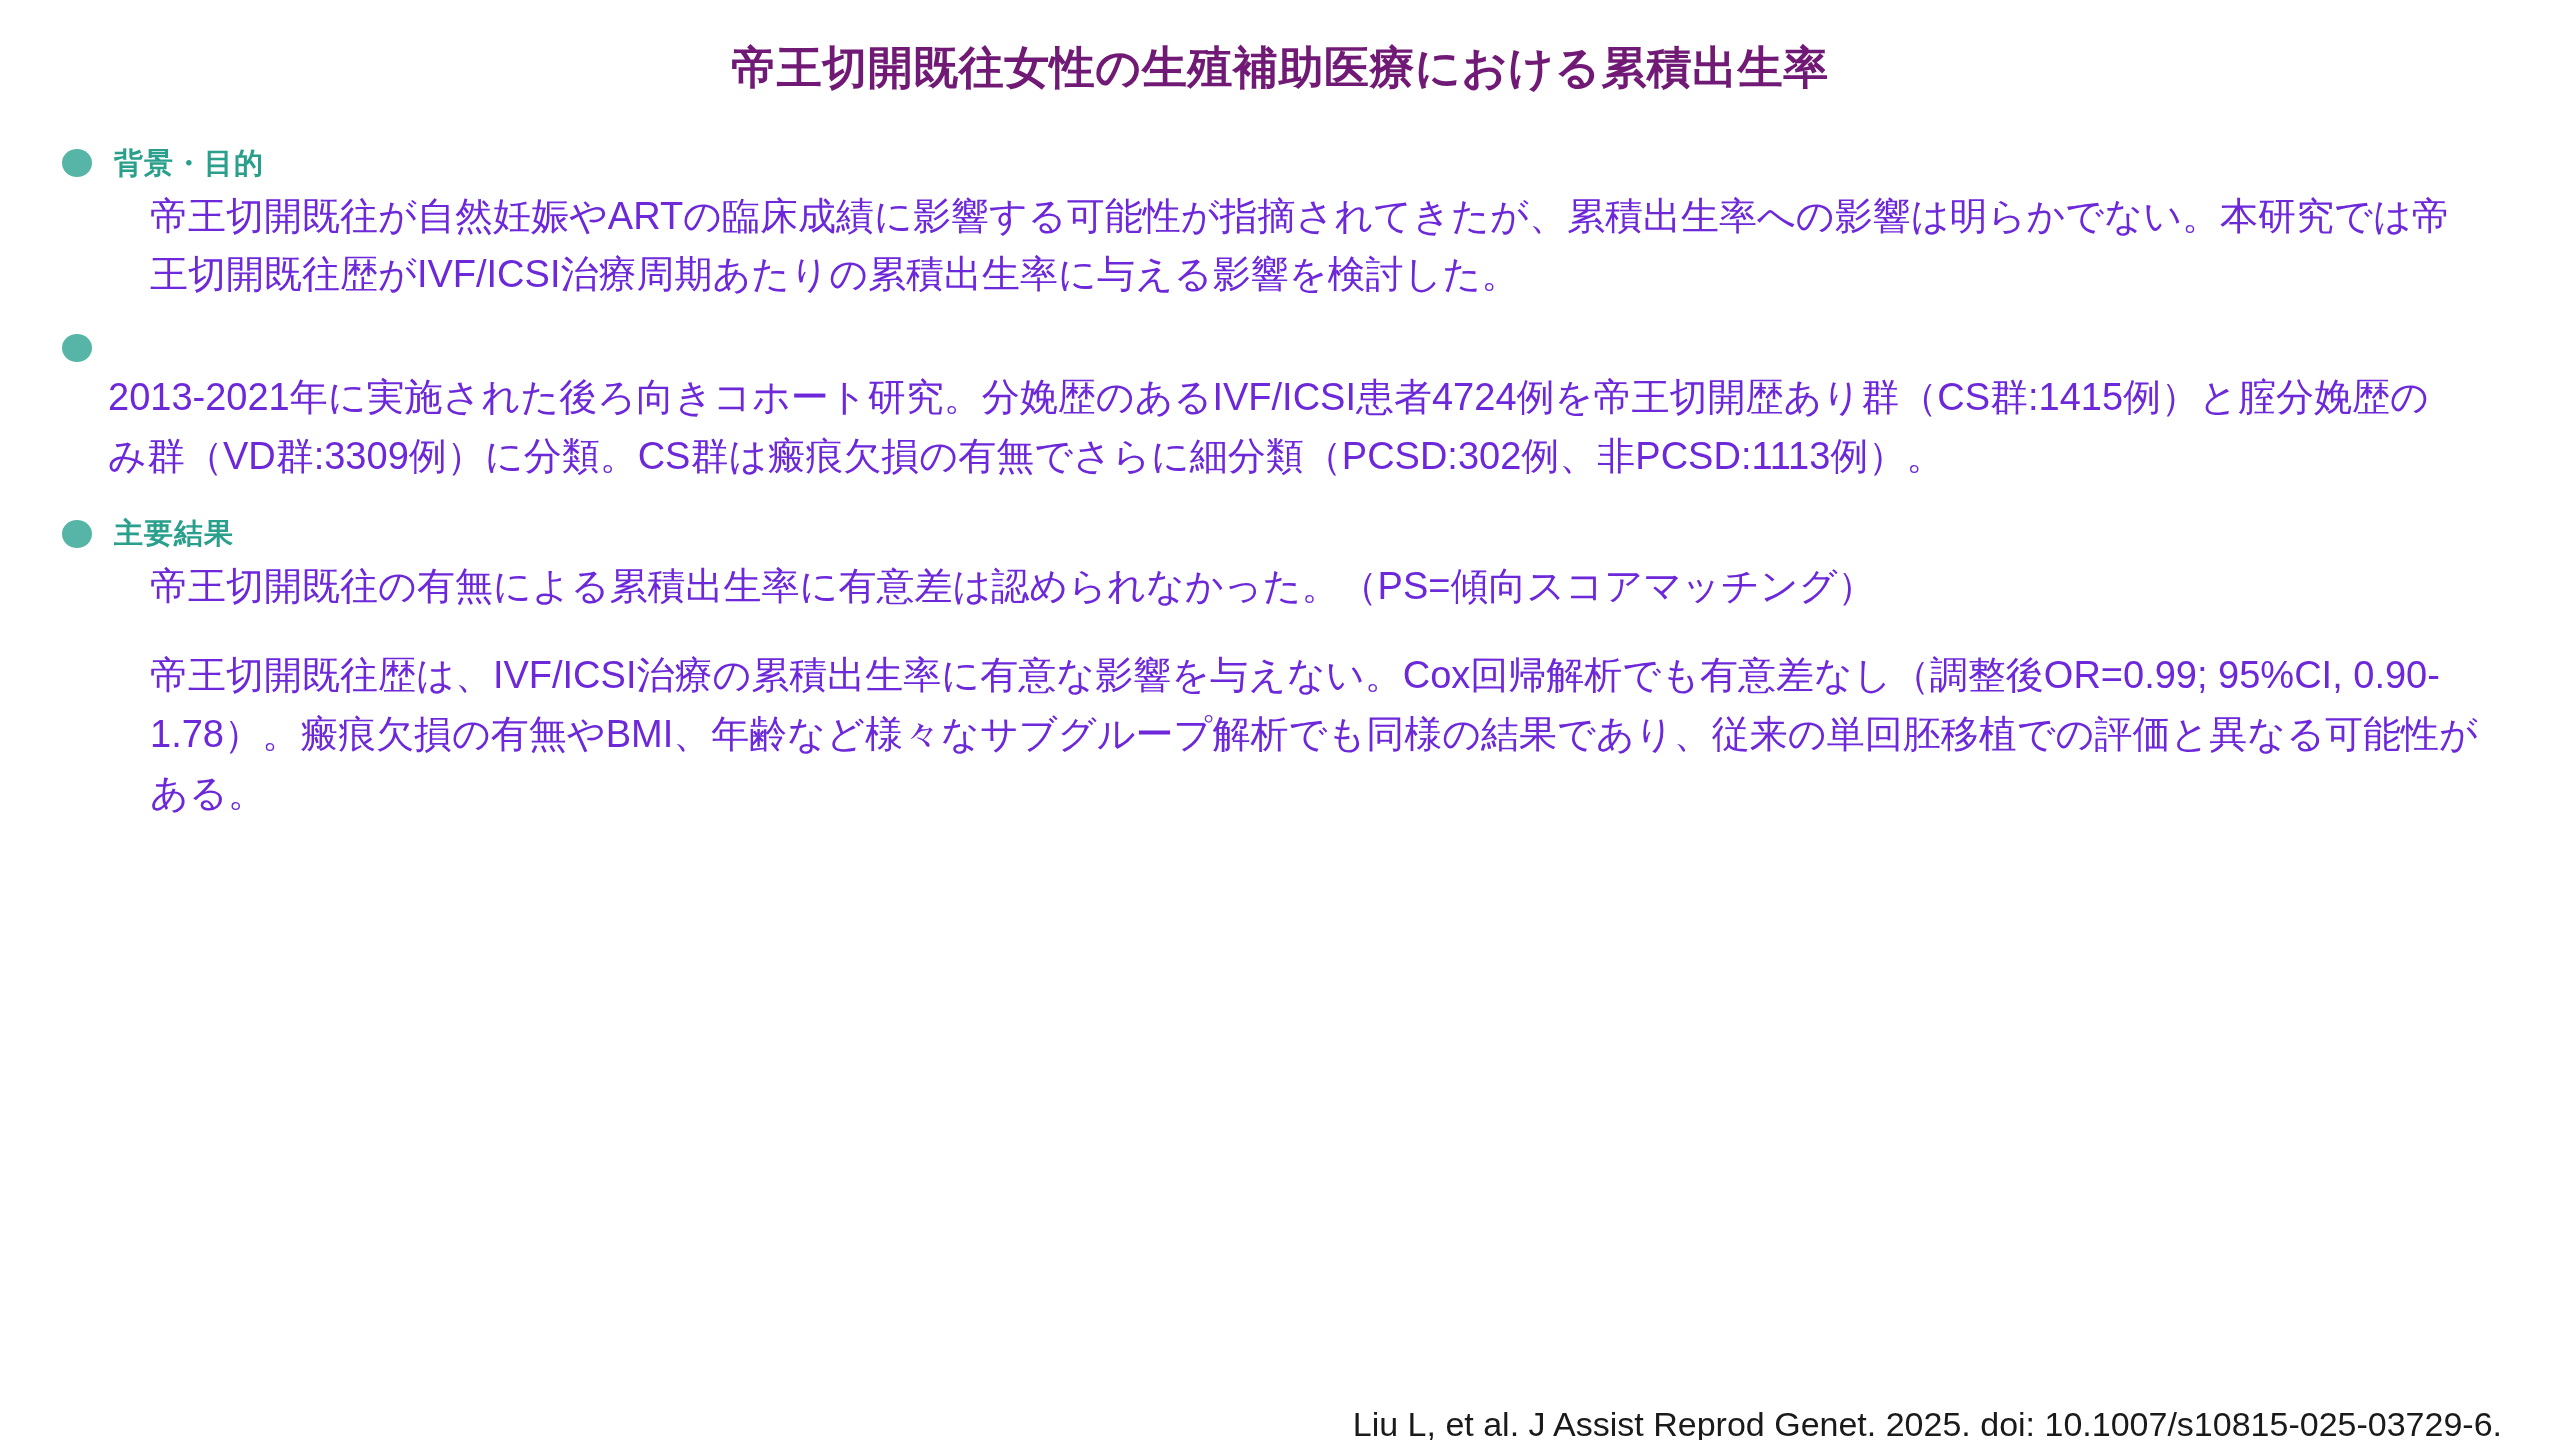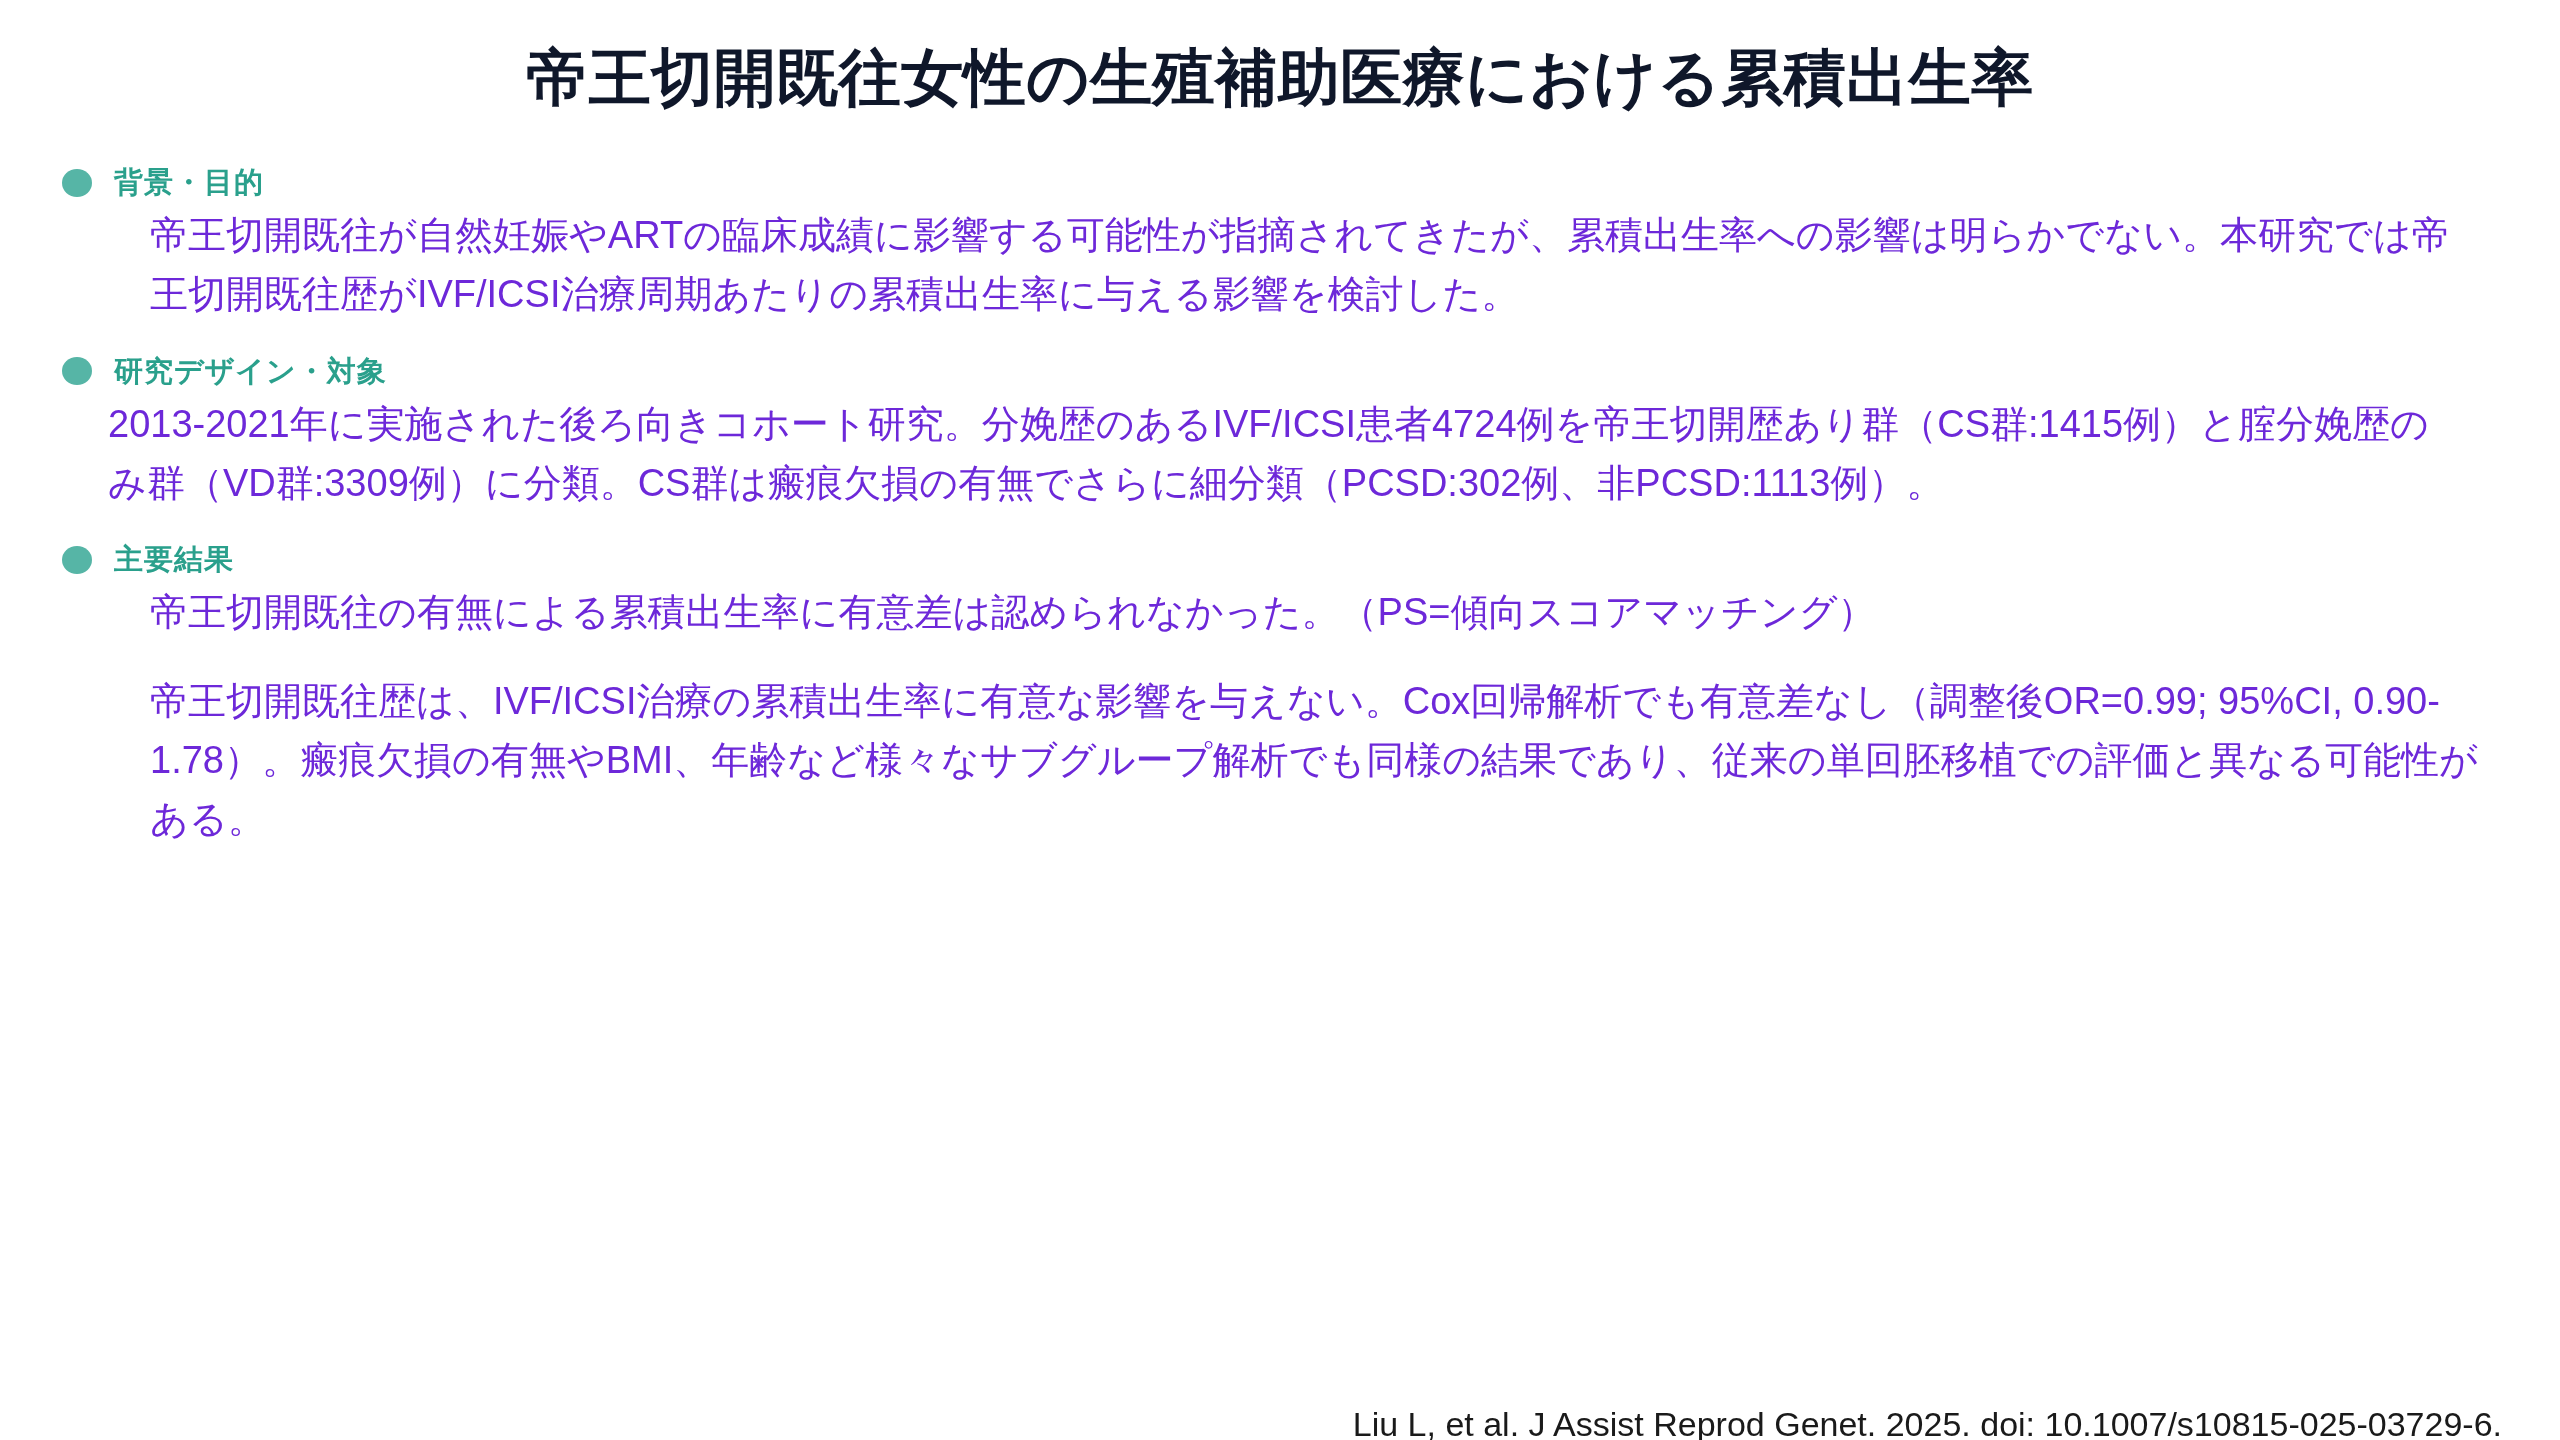--- a/index.html
+++ b/index.html
@@ -15,22 +15,22 @@
   }
   .slide {
     position: relative;
     width: 2560px;
     height: 1440px;
     box-sizing: border-box;
     padding: 0;
   }
   .title {
     text-align: center;
-    color: #0f172a;
-    font-size: 62px;
+    color: #701a75;
+    font-size: 45px;
     font-weight: bold;
     letter-spacing: 0.5px;
     margin: 42px 0 0 0;
     line-height: 1.15;
   }
   .content {
     margin-top: 52px;
     padding: 0 60px 0 62px;
   }
   .section {
@@ -94,21 +94,20 @@
       <div class="sec-head">
         <span class="bullet-dot"></span>
         <span class="sec-title">背景・目的</span>
       </div>
       <div class="sec-body">帝王切開既往が自然妊娠やARTの臨床成績に影響する可能性が指摘されてきたが、累積出生率への影響は明らかでない。本研究では帝王切開既往歴がIVF/ICSI治療周期あたりの累積出生率に与える影響を検討した。</div>
     </div>
 
     <div class="section gap-2">
       <div class="sec-head">
         <span class="bullet-dot"></span>
-        <span class="sec-title">研究デザイン・対象</span>
       </div>
       <div class="sec-body indent-hang">2013-2021年に実施された後ろ向きコホート研究。分娩歴のあるIVF/ICSI患者4724例を帝王切開歴あり群（CS群:1415例）と腟分娩歴のみ群（VD群:3309例）に分類。CS群は瘢痕欠損の有無でさらに細分類（PCSD:302例、非PCSD:1113例）。</div>
     </div>
 
     <div class="section gap-3">
       <div class="sec-head">
         <span class="bullet-dot"></span>
         <span class="sec-title">主要結果</span>
       </div>
       <div class="sec-body">帝王切開既往の有無による累積出生率に有意差は認められなかった。（PS=傾向スコアマッチング）</div>

